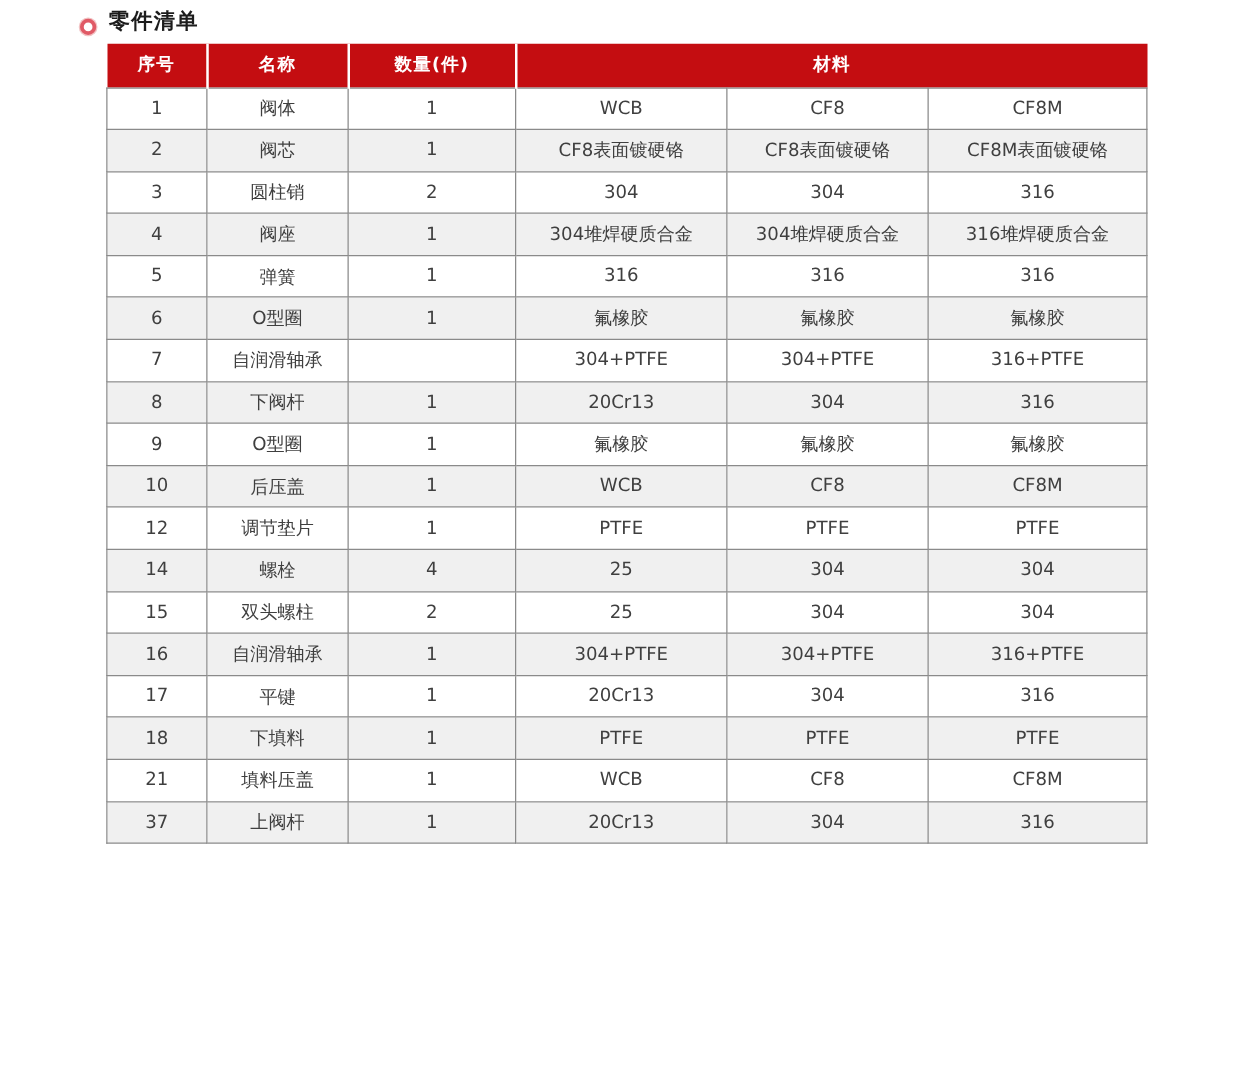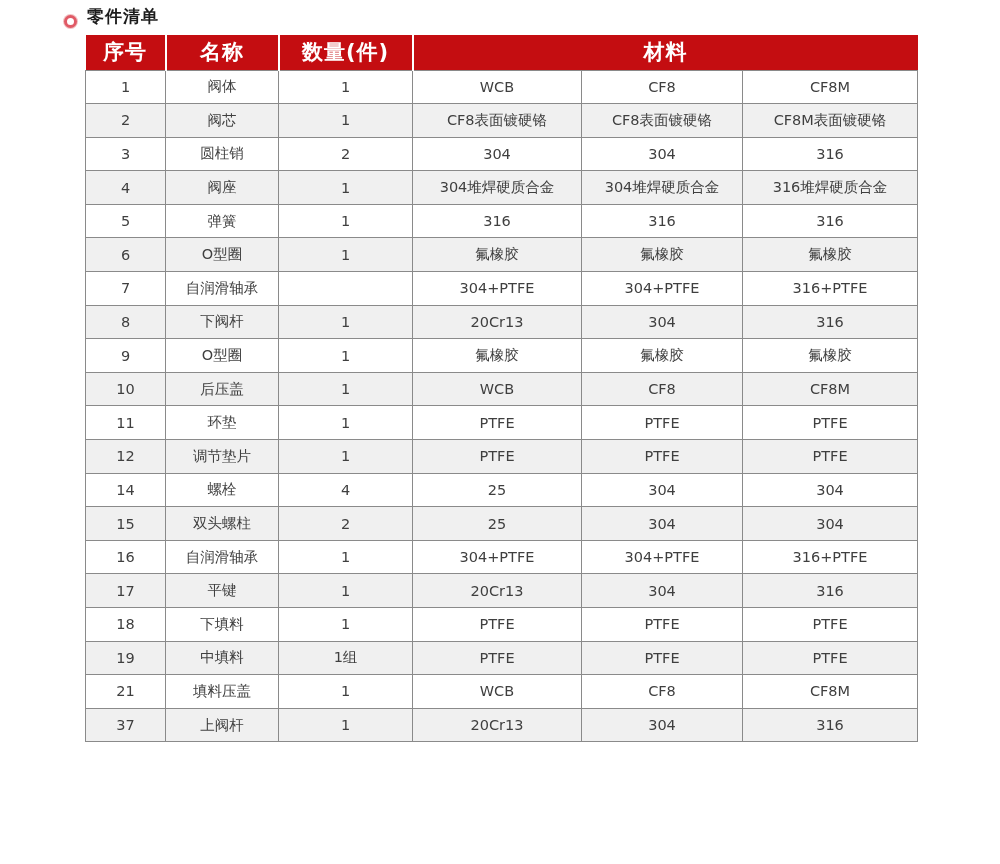--- a/index.html
+++ b/index.html
@@ -38,21 +38,21 @@
     position: absolute;
     left: 85px;
     top: 35px;
     width: 832px;
     border-collapse: collapse;
     table-layout: fixed;
   }
   .parts-table thead th {
     background: var(--header-bg, #c40d11);
     color: var(--header-text, #ffffff);
-    font-size: 21px;
+    font-size: 14px;
     font-weight: bold;
     height: 35px;
     text-align: center;
     vertical-align: middle;
     border: none;
     border-right: 2px solid #ffffff;
     letter-spacing: 1px;
   }
   .parts-table thead th:last-child { border-right: none; text-align: center; }
   .parts-table tbody td {
@@ -170,28 +170,20 @@
   </tr>
       <tr>
     <td>10</td>
     <td>后压盖</td>
     <td>1</td>
     <td>WCB</td>
     <td>CF8</td>
     <td>CF8M</td>
   </tr>
       <tr>
-    <td>11</td>
-    <td>环垫</td>
-    <td>1</td>
-    <td>PTFE</td>
-    <td>PTFE</td>
-    <td>PTFE</td>
-  </tr>
-      <tr>
     <td>12</td>
     <td>调节垫片</td>
     <td>1</td>
     <td>PTFE</td>
     <td>PTFE</td>
     <td>PTFE</td>
   </tr>
       <tr>
     <td>14</td>
     <td>螺栓</td>
@@ -226,28 +218,20 @@
   </tr>
       <tr>
     <td>18</td>
     <td>下填料</td>
     <td>1</td>
     <td>PTFE</td>
     <td>PTFE</td>
     <td>PTFE</td>
   </tr>
       <tr>
-    <td>19</td>
-    <td>中填料</td>
-    <td>1组</td>
-    <td>PTFE</td>
-    <td>PTFE</td>
-    <td>PTFE</td>
-  </tr>
-      <tr>
     <td>21</td>
     <td>填料压盖</td>
     <td>1</td>
     <td>WCB</td>
     <td>CF8</td>
     <td>CF8M</td>
   </tr>
       <tr>
     <td>37</td>
     <td>上阀杆</td>

